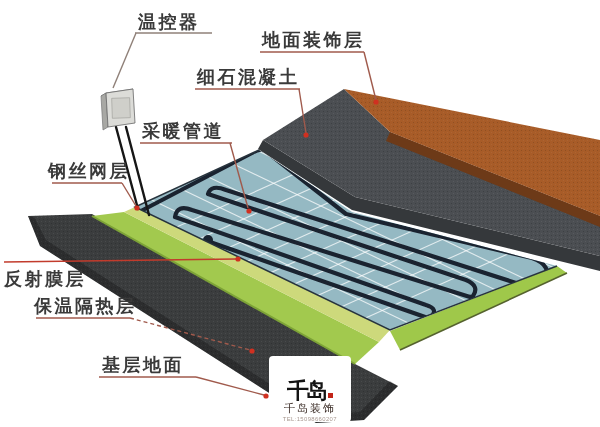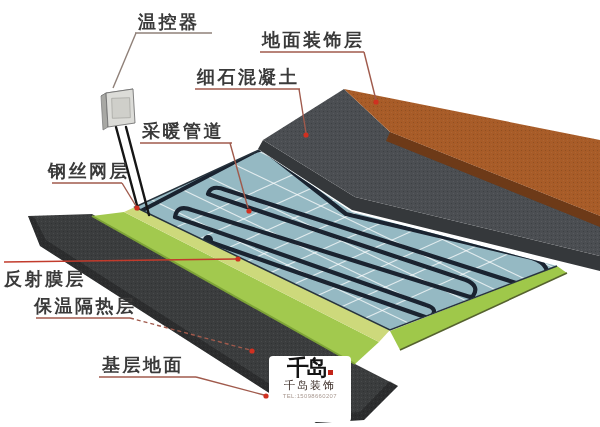--- a/index.html
+++ b/index.html
@@ -10,21 +10,21 @@
        fill:#3a3a3a;letter-spacing:2.5px;}
   .leader{stroke:#a05a4c;stroke-width:1.4;fill:none;}
   .leader-gray{stroke:#8f8078;stroke-width:1.4;fill:none;}
   .leader-red{stroke:#c23b2c;stroke-width:1.6;fill:none;}
   .tipdot{fill:#d03020;}
   .gridline{stroke:rgba(255,255,255,0.72);stroke-width:1.1;fill:none;}
   .pipe{stroke:#1a2330;stroke-width:4.2;fill:none;stroke-linecap:round;stroke-linejoin:round;}
   .wire{stroke:#161616;stroke-width:2.4;fill:none;stroke-linecap:round;}
   #watermark{position:absolute;left:269px;top:356px;width:82px;height:66px;background:#ffffff;
              border-radius:4px;display:flex;flex-direction:column;align-items:center;
-             justify-content:flex-start;line-height:1.05;text-align:center;}
+             justify-content:flex-end;line-height:1.05;text-align:center;}
   .wm-logo{font-family:"DejaVu Serif","Liberation Serif",serif;font-size:22px;font-weight:bold;
            color:#141414;letter-spacing:-3px;}
   .wm-seal{display:inline-block;width:5px;height:5px;background:#c22418;margin-left:3px;}
   .wm-name{font-size:11px;font-weight:normal;color:#33241e;letter-spacing:2px;margin-top:1px;}
   .wm-tel{font-size:7px;color:#a89890;letter-spacing:0.4px;transform:scale(0.85);}
 </style>
 </head>
 <body>
 
 <div id="stage">

